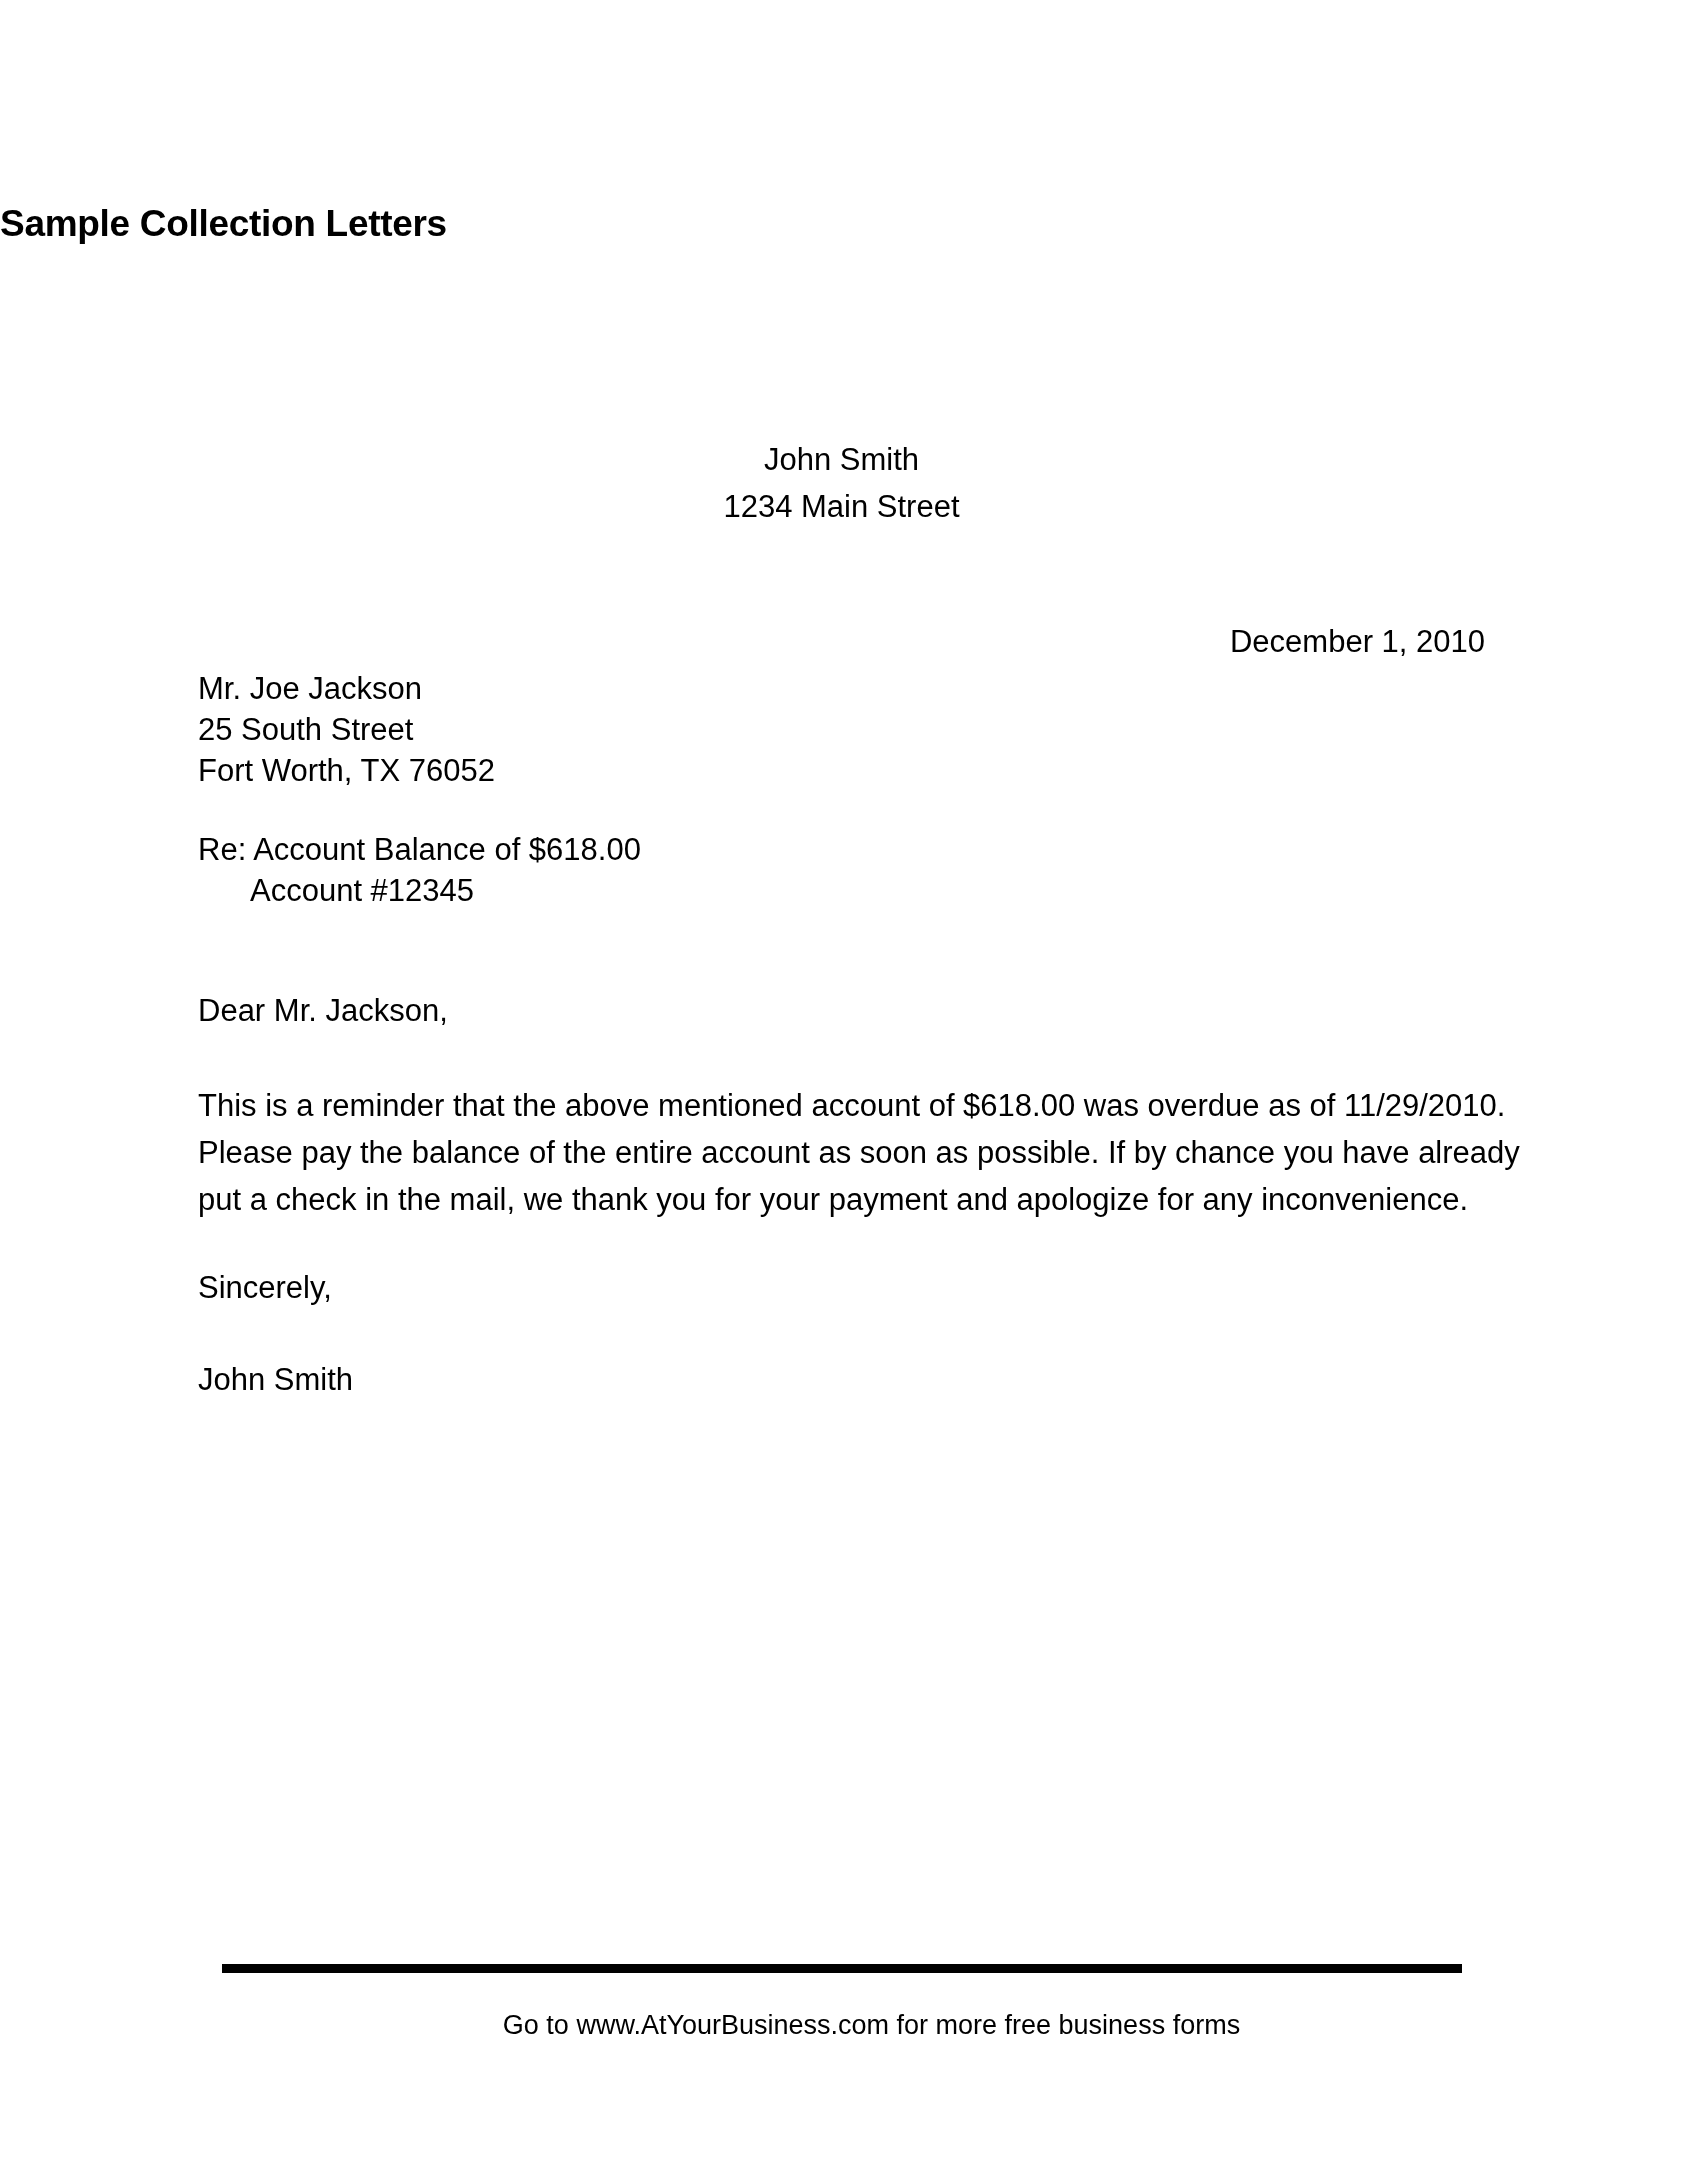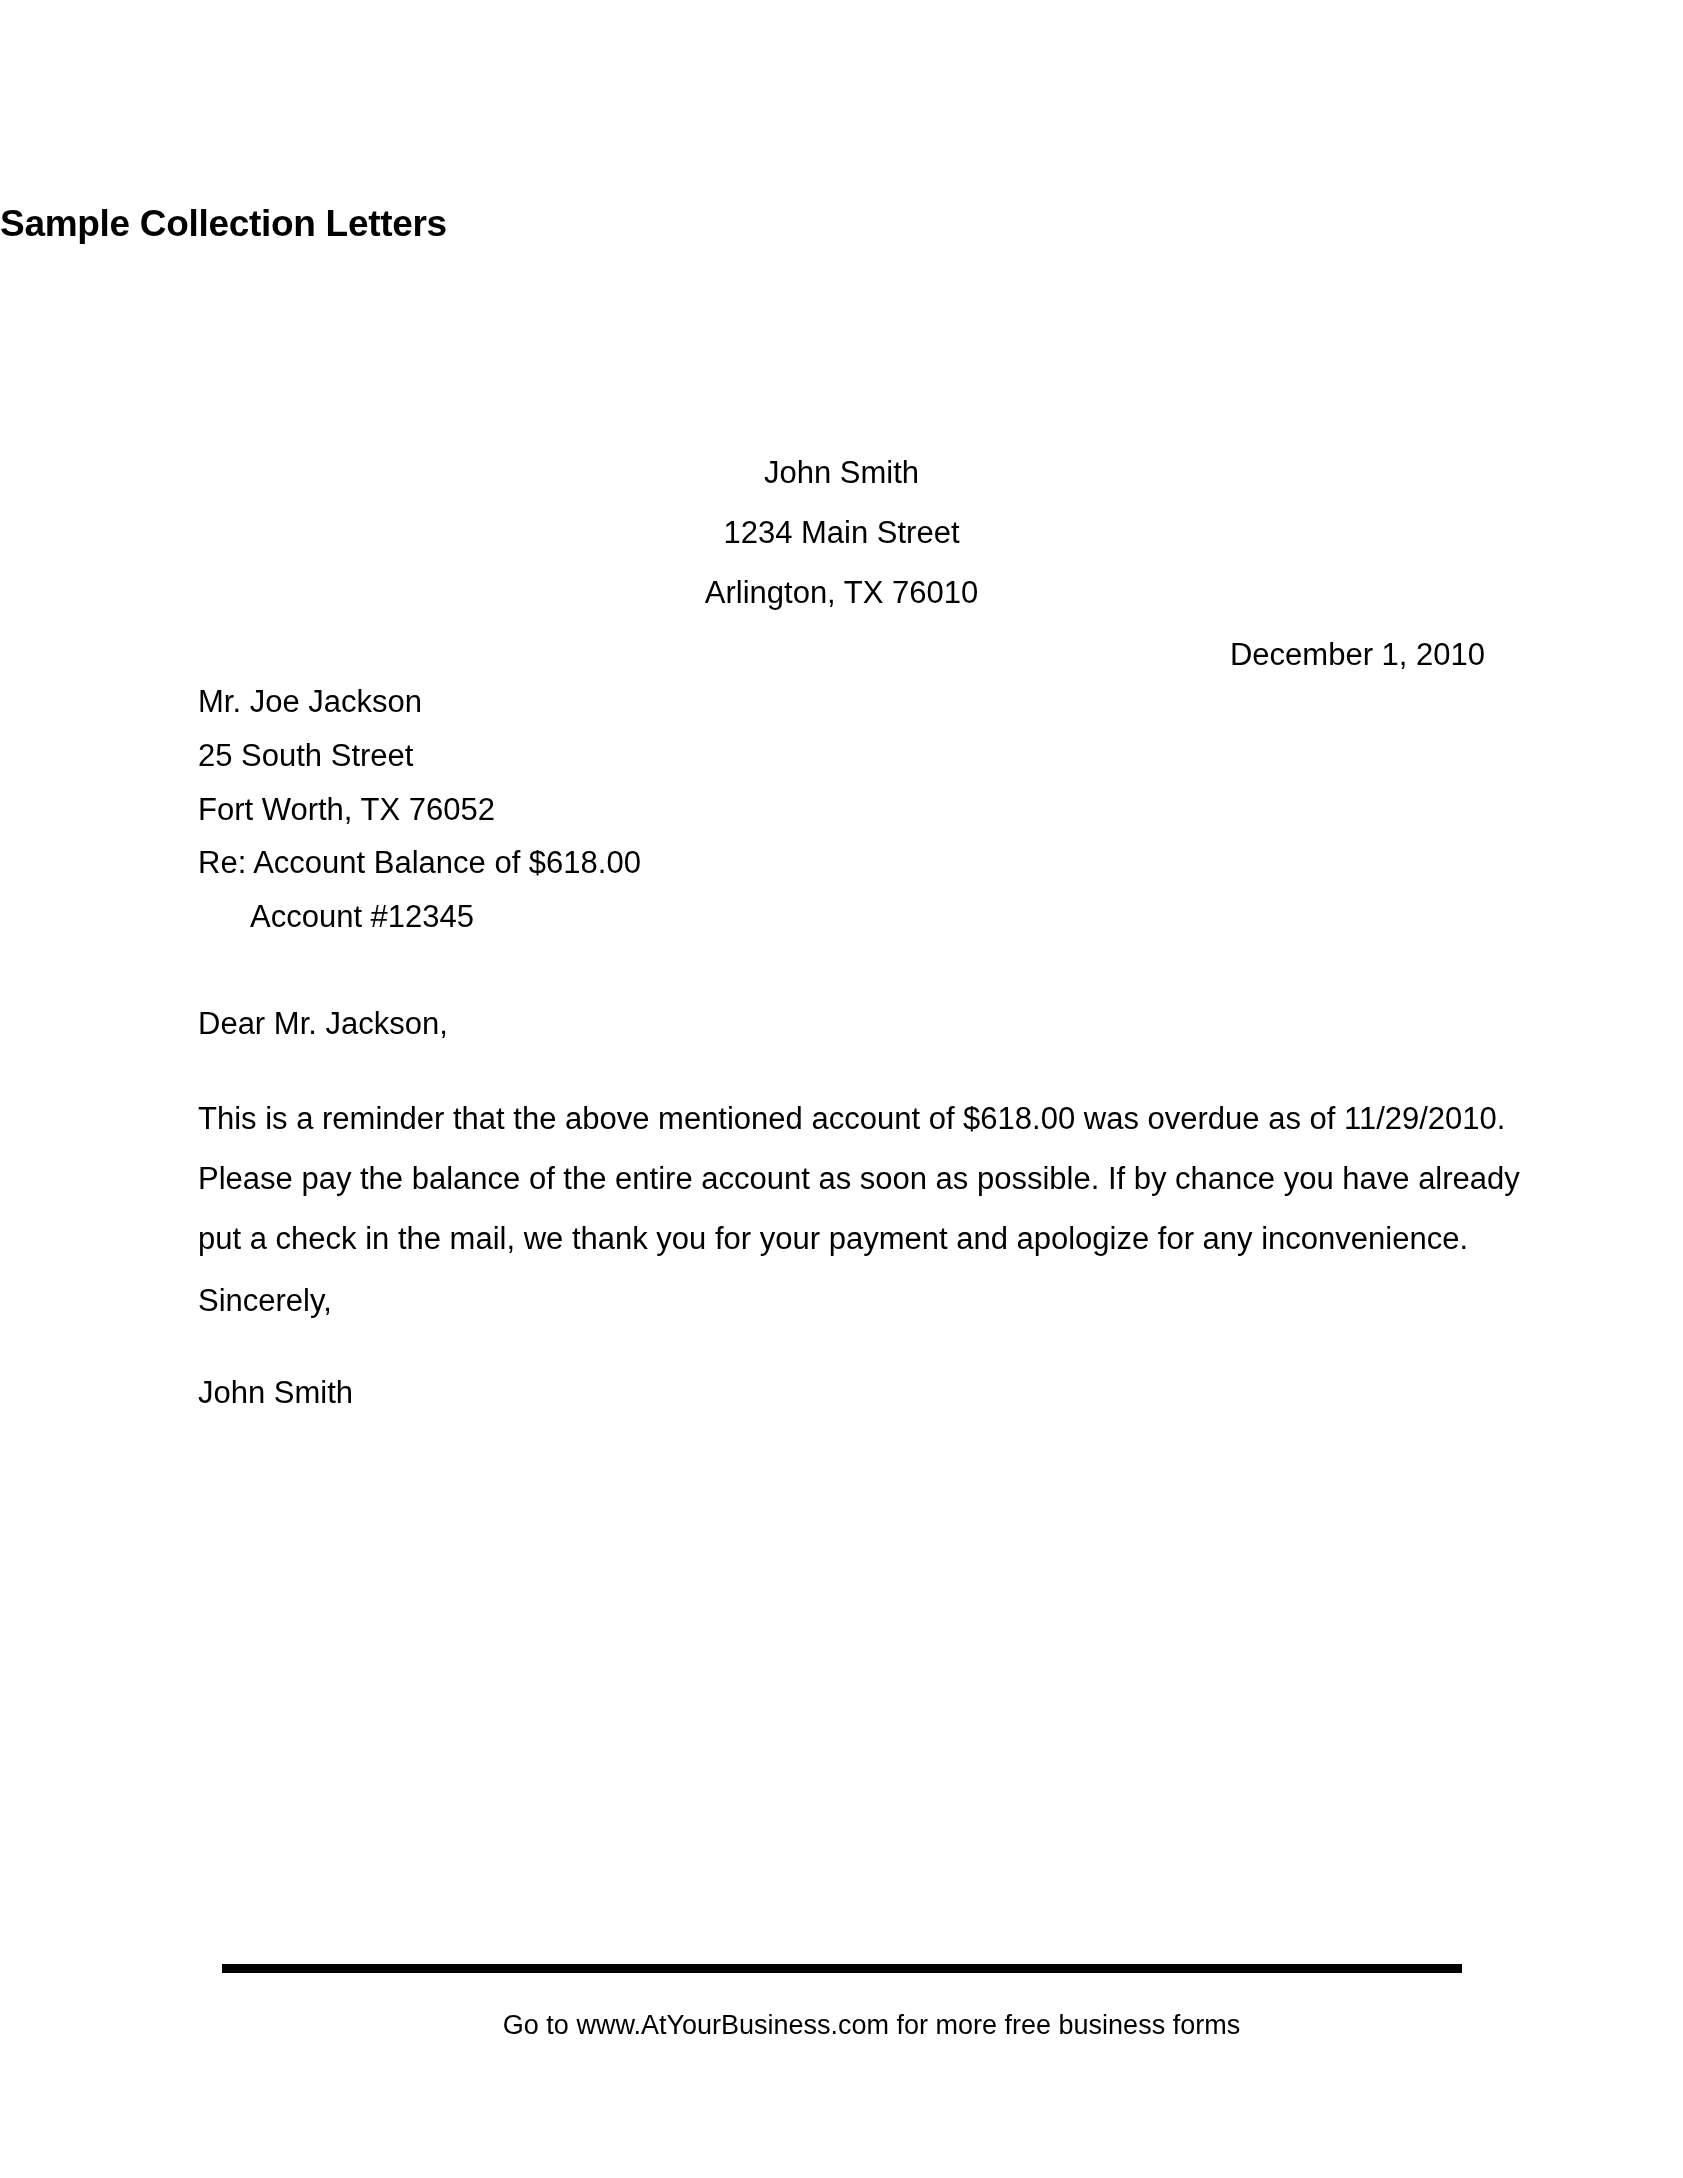--- a/index.html
+++ b/index.html
@@ -20,21 +20,20 @@
       left: 0; width: 1683px; top: 203px;
       text-align: left;
       font-weight: bold;
       font-size: 37px;
       letter-spacing: -0.3px;
     }
     .line {
       font-size: 31px;
       line-height: 41px;
       white-space: nowrap;
-      margin-top: 13px;
     }
     .sender {
       left: 0; width: 1683px; top: 436px;
       text-align: center;
     }
     .sender .line { line-height: 47px; }
     .date {
       right: 198px; top: 621px;
       text-align: center;
     }
@@ -70,21 +69,20 @@
     }
   </style>
 </head>
 <body>
 
 <div class="abs title">Sample Collection Letters</div>
 
 <div class="abs sender">
   <div class="line">John Smith</div>
   <div class="line">1234 Main Street</div>
-  <div class="line">Arlington, TX 76010</div>
 </div>
 
 <div class="abs date line">December 1, 2010</div>
 
 <div class="abs recipient">
   <div class="line">Mr. Joe Jackson</div>
   <div class="line">25 South Street</div>
   <div class="line">Fort Worth, TX 76052</div>
 </div>
 

